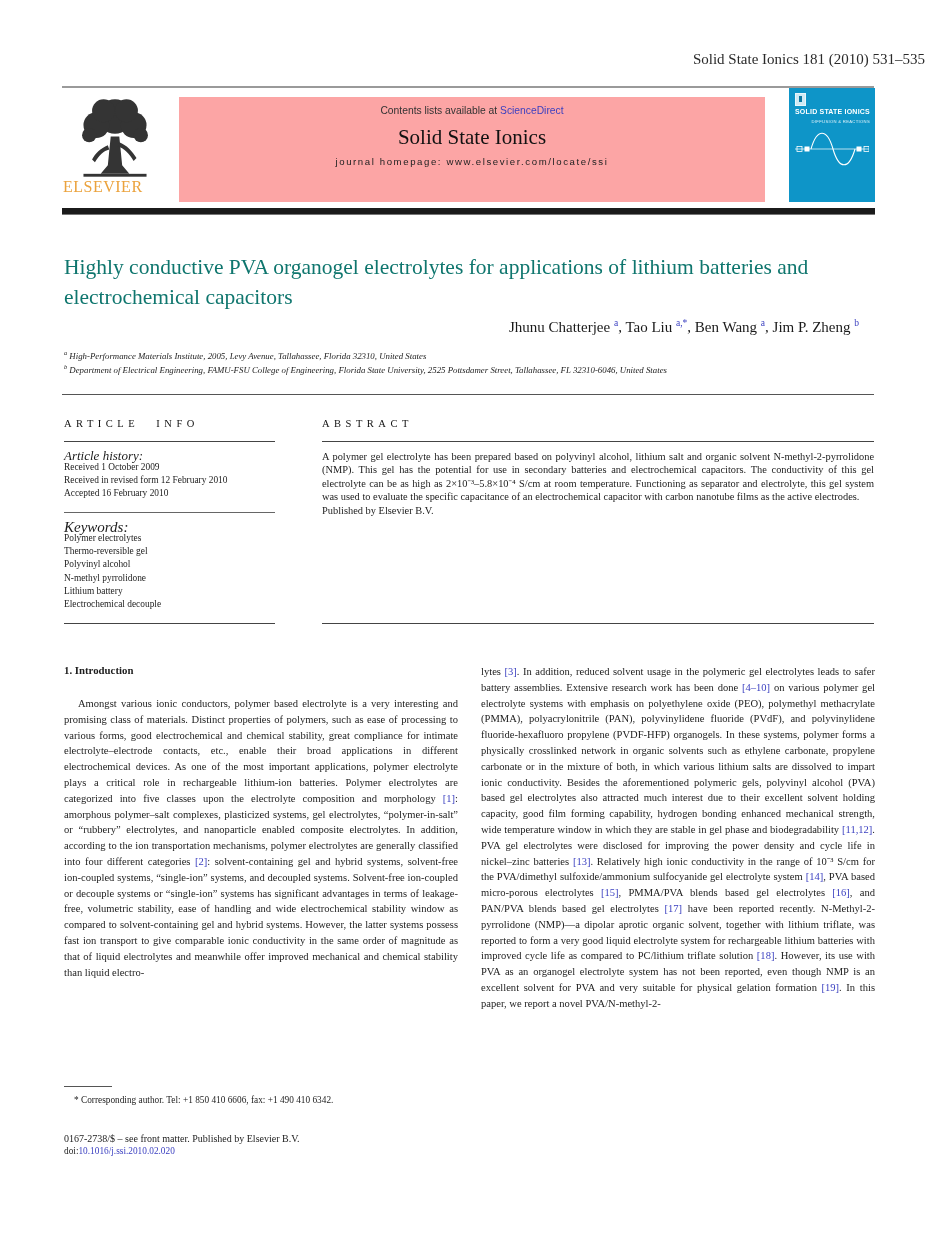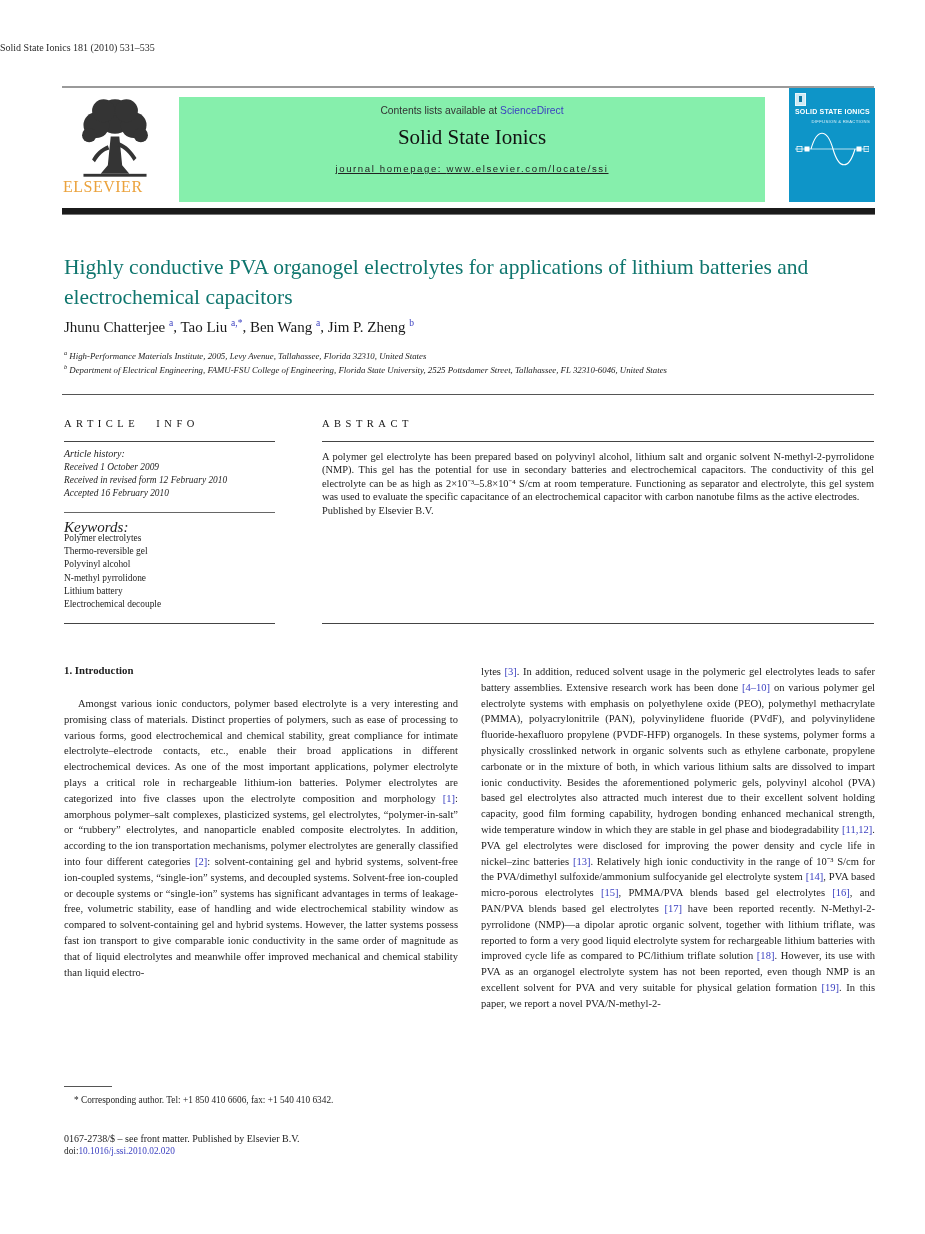--- a/index.html
+++ b/index.html
@@ -4,66 +4,66 @@
 <style>
   html,body{margin:0;padding:0;}
   body{
     width:925px;height:1234px;position:relative;background:#ffffff;
     font-family:"Liberation Serif", serif;color:#1c1c1c;overflow:hidden;
     -webkit-font-smoothing:antialiased;
   }
   .abs{position:absolute;}
 
   
-  .citation{top:42px;left:0;width:100%;text-align:left;font-size:10px;color:#2a2a2a;}
+  .citation{top:51px;left:0;width:100%;text-align:right;font-size:15px;color:#2a2a2a;}
 
   .top-rule{top:86px;left:62px;width:812px;height:2px;background:#9a9a9a;}
 
   
-  .header-box{top:97px;left:179px;width:586px;height:105px;background:#86efac;text-align:center;}
+  .header-box{top:97px;left:179px;width:586px;height:105px;background:#fca5a5;text-align:center;}
   .contents-line{margin-top:8px;font-family:"Liberation Sans",sans-serif;font-size:10.3px;color:#333;}
   .sciencedirect{color:#3a3fc0;}
   .journal-name{margin-top:9px;font-size:21px;color:#111;}
-  .homepage-line{margin-top:13px;font-family:"Liberation Sans",sans-serif;font-size:9.6px;letter-spacing:1.6px;color:#222;text-decoration:underline;}
+  .homepage-line{margin-top:6px;font-family:"Liberation Sans",sans-serif;font-size:9.6px;letter-spacing:1.6px;color:#222;}
 
   
   .elsevier{top:96px;left:63px;width:104px;height:108px;}
   .elsevier svg{display:block;margin:0 auto;}
   .elsevier-word{font-size:16px;letter-spacing:0.5px;color:#eba23c;font-family:"Liberation Serif",serif;margin-top:-2px;}
 
   
   .cover{top:88px;left:789px;width:86px;height:114px;background:#0e95c8;overflow:hidden;}
   .cover-mark{position:absolute;top:5px;left:6px;width:9px;height:11px;border:1px solid #e8f6fb;background:#cfeaf4;}
   .cover-mark i{display:block;margin:2px auto 0 auto;width:3px;height:6px;background:#0e79a2;}
   .cover-title{position:absolute;top:20px;left:6px;right:3px;color:#ffffff;
     font-family:"Liberation Sans",sans-serif;font-weight:bold;font-size:7px;letter-spacing:0.2px;text-align:left;}
   .cover-subtitle{position:absolute;top:31px;left:0;right:5px;color:#dff2fa;
     font-family:"Liberation Sans",sans-serif;font-size:4.2px;letter-spacing:0.3px;text-align:right;}
   .cover-wave{position:absolute;top:44px;left:6px;}
 
   .black-bar{top:208px;left:62px;width:813px;height:6px;background:#1b1b1b;border-bottom:1px solid #777;}
 
   
   .paper-title{top:252px;left:64px;width:795px;font-size:21.5px;line-height:30px;color:#0f766e;}
-  .authors{top:319px;left:64px;width:795px;font-size:15px;color:#1a1a1a;}
+  .authors{top:319px;left:64px;width:795px;font-size:15px;color:#1a1a1a;text-align:right;}
   .authors .asup{font-size:9.5px;color:#3a3fc0;vertical-align:super;line-height:0;}
   .affiliations{top:350px;left:64px;width:800px;font-size:8.8px;font-style:italic;line-height:13.5px;color:#222;}
   .affiliations .affsup{font-size:6.3px;vertical-align:super;line-height:0;}
 
   .affil-rule{top:394px;left:62px;width:812px;height:1px;background:#555;}
 
   
   .col-heading{font-size:10.5px;letter-spacing:4.5px;word-spacing:10px;color:#111;}
   .info-heading{top:418px;left:64px;}
   .abs-heading{top:418px;left:322px;}
   .info-rule-top{top:441px;left:64px;width:211px;height:1px;background:#444;}
   .abs-rule-top{top:441px;left:322px;width:552px;height:1px;background:#444;}
 
-  .hist-label{top:448px;left:64px;font-size:10px;font-style:italic;}
-  .hist-list{top:461px;left:64px;width:211px;font-size:9.4px;line-height:13.2px;font-style:italic;}
+  .hist-label{top:448px;left:64px;font-size:13px;font-style:italic;}
+  .hist-list{top:461px;left:64px;width:211px;font-size:9.4px;line-height:13.2px;}
   .info-rule-mid{top:512px;left:64px;width:211px;height:1px;background:#666;}
   .kw-label{top:519px;left:64px;font-size:15px;font-style:italic;}
   .kw-list{top:532px;left:64px;width:211px;font-size:9.4px;line-height:13.2px;}
   .info-rule-bot{top:623px;left:64px;width:211px;height:1px;background:#444;}
   .abs-rule-bot{top:623px;left:322px;width:552px;height:1px;background:#444;}
 
   .abstract-text{top:450px;left:322px;width:552px;font-size:10.4px;line-height:13.4px;text-align:justify;color:#1c1c1c;}
   .abstract-rights{font-family:Liberation Serif, serif;}
 
   
@@ -172,18 +172,18 @@
   <div class="abstract-rights">Published by Elsevier B.V.</div>
 </div>
 <div class="abs abs-rule-bot"></div>
 
 <div class="abs intro-heading">1. Introduction</div>
 <div class="abs body-col col-left"><span>Amongst various ionic conductors, polymer based electrolyte is a very interesting and promising class of materials. Distinct properties of polymers, such as ease of processing to various forms, good electrochemical and chemical stability, great compliance for intimate electrolyte–electrode contacts, etc., enable their broad applications in different electrochemical devices. As one of the most important applications, polymer electrolyte plays a critical role in rechargeable lithium-ion batteries. Polymer electrolytes are categorized into five classes upon the electrolyte composition and morphology </span><span class="ref">[1]</span><span>: amorphous polymer–salt complexes, plasticized systems, gel electrolytes, “polymer-in-salt” or “rubbery” electrolytes, and nanoparticle enabled composite electrolytes. In addition, according to the ion transportation mechanisms, polymer electrolytes are generally classified into four different categories </span><span class="ref">[2]</span><span>: solvent-containing gel and hybrid systems, solvent-free ion-coupled systems, “single-ion” systems, and decoupled systems. Solvent-free ion-coupled or decouple systems or “single-ion” systems has significant advantages in terms of leakage-free, volumetric stability, ease of handling and wide electrochemical stability window as compared to solvent-containing gel and hybrid systems. However, the latter systems possess fast ion transport to give comparable ionic conductivity in the same order of magnitude as that of liquid electrolytes and meanwhile offer improved mechanical and chemical stability than liquid electro-</span></div>
 <div class="abs body-col col-right"><span>lytes </span><span class="ref">[3]</span><span>. In addition, reduced solvent usage in the polymeric gel electrolytes leads to safer battery assemblies. Extensive research work has been done </span><span class="ref">[4–10]</span><span> on various polymer gel electrolyte systems with emphasis on polyethylene oxide (PEO), polymethyl methacrylate (PMMA), polyacrylonitrile (PAN), polyvinylidene fluoride (PVdF), and polyvinylidene fluoride-hexafluoro propylene (PVDF-HFP) organogels. In these systems, polymer forms a physically crosslinked network in organic solvents such as ethylene carbonate, propylene carbonate or in the mixture of both, in which various lithium salts are dissolved to impart ionic conductivity. Besides the aforementioned polymeric gels, polyvinyl alcohol (PVA) based gel electrolytes also attracted much interest due to their excellent solvent holding capacity, good film forming capability, hydrogen bonding enhanced mechanical strength, wide temperature window in which they are stable in gel phase and biodegradability </span><span class="ref">[11,12]</span><span>. PVA gel electrolytes were disclosed for improving the power density and cycle life in nickel–zinc batteries </span><span class="ref">[13]</span><span>. Relatively high ionic conductivity in the range of 10⁻³ S/cm for the PVA/dimethyl sulfoxide/ammonium sulfocyanide gel electrolyte system </span><span class="ref">[14]</span><span>, PVA based micro-porous electrolytes </span><span class="ref">[15]</span><span>, PMMA/PVA blends based gel electrolytes </span><span class="ref">[16]</span><span>, and PAN/PVA blends based gel electrolytes </span><span class="ref">[17]</span><span> have been reported recently. N-Methyl-2-pyrrolidone (NMP)—a dipolar aprotic organic solvent, together with lithium triflate, was reported to form a very good liquid electrolyte system for rechargeable lithium batteries with improved cycle life as compared to PC/lithium triflate solution </span><span class="ref">[18]</span><span>. However, its use with PVA as an organogel electrolyte system has not been reported, even though NMP is an excellent solvent for PVA and very suitable for physical gelation formation </span><span class="ref">[19]</span><span>. In this paper, we report a novel PVA/N-methyl-2-</span></div>
 
 <div class="abs foot-rule"></div>
 <div class="abs foot-corr">
-  <div class="foot-star"><span>*</span> <span>Corresponding author. Tel: +1 850 410 6606, fax: +1 540 410 6342.</span></div>
+  <div class="foot-star"><span>*</span> <span>Corresponding author. Tel: +1 850 410 6606, fax: +1 490 410 6342.</span></div>
 </div>
 <div class="abs issn-line">0167-2738/$ – see front matter. Published by Elsevier B.V.</div>
 <div class="abs doi-line">
   <span>doi:</span><span class="doi-link">10.1016/j.ssi.2010.02.020</span>
 </div>
 
 </body></html>

